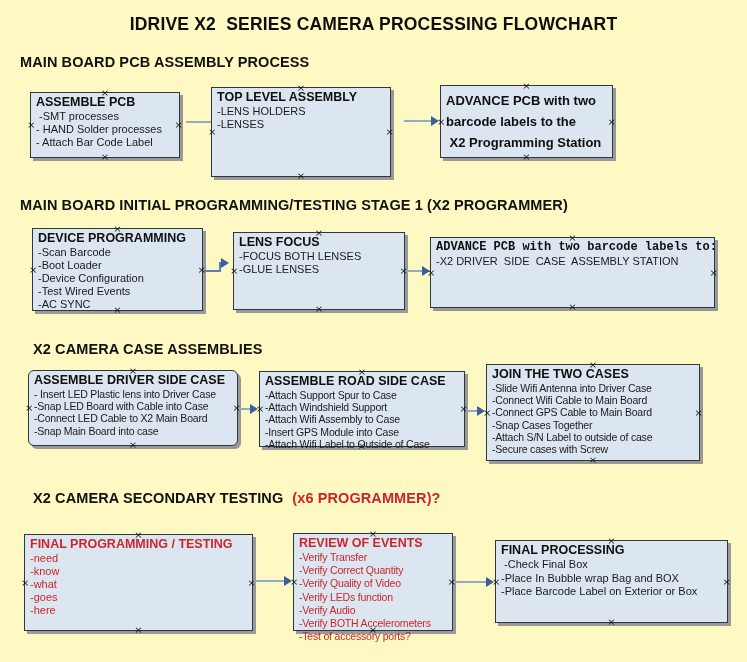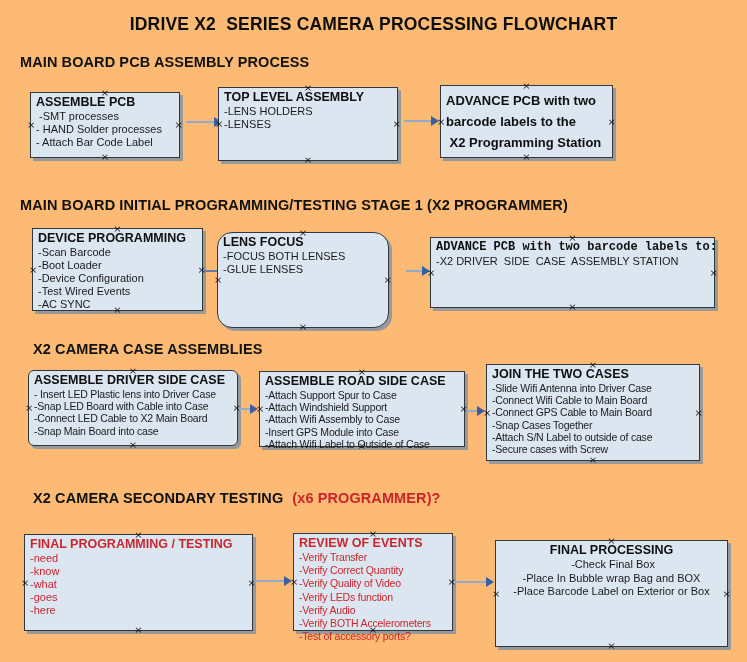--- a/index.html
+++ b/index.html
@@ -1,16 +1,16 @@
 <!DOCTYPE html>
 <html><head>
 <meta charset="utf-8">
 <style>
   html,body{margin:0;padding:0;background:#ffffff;}
-  #canvas{position:relative;width:747px;height:662px;background:#fdba74;overflow:hidden;
+  #canvas{position:relative;width:747px;height:662px;background:#fef9c3;overflow:hidden;
           font-family:"Liberation Sans",sans-serif;}
 
   .page-title{position:absolute;left:0;right:0;top:14px;text-align:center;
               font-weight:bold;font-size:17.5px;color:#0d0d0d;letter-spacing:.2px;white-space:pre;}
 
   .sec{position:absolute;font-weight:bold;font-size:14.5px;color:#111;white-space:pre;letter-spacing:.1px;}
   .sec .red{color:#c9262c;margin-left:9px;}
 
   .fbox{position:absolute;background:#dce6f1;border:1.6px solid #2e3742;
         box-shadow:3px 3px 0 #999999;padding:2px 5px;box-sizing:border-box;overflow:visible;}
@@ -57,21 +57,21 @@
       <span class="handle h-b">×</span>
       <span class="handle h-l">×</span>
       <span class="handle h-r">×</span>
     </div>
 
   <div class="arrow" style="left:186px;top:117px;width:36px;">
     <span class="aline"></span>
     <span class="ahead" style="right:0;top:0;"></span>
   </div>
 
-  <div class="fbox" style="left:218px;top:87px;width:180px;height:74px;">
+  <div class="fbox" style="left:211px;top:87px;width:180px;height:90px;">
     <div class="box-title">TOP LEVEL ASSEMBLY</div>
     <div>
         <div class="box-item">-LENS HOLDERS</div>
         <div class="box-item">-LENSES</div>
       </div>
   <span class="handle h-t">×</span>
       <span class="handle h-b">×</span>
       <span class="handle h-l">×</span>
       <span class="handle h-r">×</span>
     </div>
@@ -107,21 +107,21 @@
       <span class="handle h-l">×</span>
       <span class="handle h-r">×</span>
     </div>
 
   <div class="elbow" style="left:204px;top:258px;width:32px;height:16px;">
     <span class="seg" style="left:0;top:12px;width:17px;height:2px;"></span>
     <span class="seg" style="left:15px;top:4px;width:2px;height:10px;"></span>
     <span class="ahead" style="left:17px;top:0;"></span>
   </div>
 
-  <div class="fbox" style="left:217px;top:232px;width:172px;height:96px;border-radius:15px;">
+  <div class="fbox" style="left:233px;top:232px;width:172px;height:78px;">
     <div class="box-title">LENS FOCUS</div>
     <div>
         <div class="box-item">-FOCUS BOTH LENSES</div>
         <div class="box-item">-GLUE LENSES</div>
       </div>
   <span class="handle h-t">×</span>
       <span class="handle h-b">×</span>
       <span class="handle h-l">×</span>
       <span class="handle h-r">×</span>
     </div>
@@ -236,21 +236,21 @@
       <span class="handle h-b">×</span>
       <span class="handle h-l">×</span>
       <span class="handle h-r">×</span>
     </div>
 
   <div class="arrow" style="left:454px;top:577px;width:40px;">
     <span class="aline"></span>
     <span class="ahead" style="right:0;top:0;"></span>
   </div>
 
-  <div class="fbox b12" style="left:495px;top:540px;width:233px;height:107px;text-align:center;">
+  <div class="fbox b12" style="left:495px;top:540px;width:233px;height:83px;">
     <div class="box-title">FINAL PROCESSING</div>
     <div>
         <div class="box-item"> -Check Final Box</div>
         <div class="box-item">-Place In Bubble wrap Bag and BOX</div>
         <div class="box-item">-Place Barcode Label on Exterior or Box</div>
       </div>
   <span class="handle h-t">×</span>
       <span class="handle h-b">×</span>
       <span class="handle h-l">×</span>
       <span class="handle h-r">×</span>

